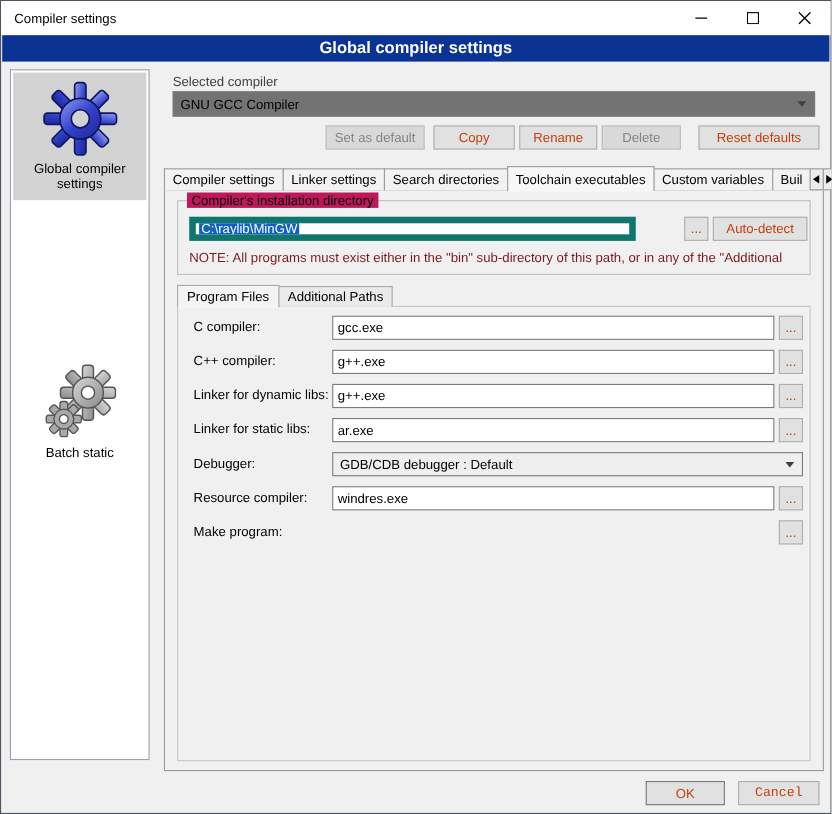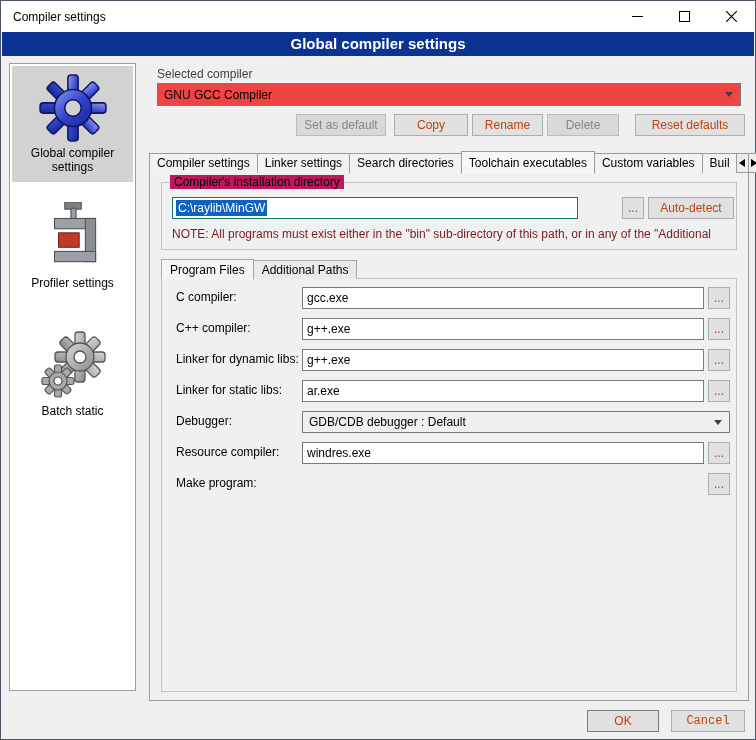--- a/index.html
+++ b/index.html
@@ -28,21 +28,21 @@
   .side-item.selected { background:#d2d2d2; }
   #si0 { top:2px; height:116px; padding-top:6px; }
   #si1 { top:134px; height:110px; padding-top:4px; }
   #si2 { top:258px; height:110px; padding-top:8px; }
   .side-label { font-size:12px; line-height:14px; text-align:center; padding:2px 2px 0 2px; color:#000; }
 
   
   .lbl { font-size:12px; color:#404040; }
   .sel-compiler-lbl { position:absolute; left:156px; top:66px; }
 
-  .combo { background:#ef4444; border:1px solid #7a7a7a; display:flex; align-items:center;
+  .combo { background:#737373; border:1px solid #7a7a7a; display:flex; align-items:center;
            justify-content:space-between; padding:0 7px 0 6px; font-size:12px; }
   .combo-arrow { width:0; height:0; border-left:4px solid transparent;
                  border-right:4px solid transparent; border-top:5px solid #404040; }
   .compiler-combo { position:absolute; left:156px; top:82px; width:584px; height:23px; }
 
   .btn { display:flex; align-items:center; justify-content:center; background:#e1e1e1;
          border:1px solid #adadad; font-size:12px; color:#c2410c; cursor:default; }
   .btn.disabled { background:#d9d9d9; border-color:#bcbcbc; color:#858585; }
   .btn-row { position:absolute; left:148px; top:113px; width:600px; height:22px;
              display:flex; justify-content:flex-end; padding-right:4px; }
@@ -65,21 +65,21 @@
 
   .tabpanel { position:absolute; left:148px; top:171px; width:600px; height:529px;
               border:1px solid #9b9b9b; background:#f0f0f0; z-index:2; }
 
   
   .groupbox { position:absolute; left:11px; top:9px; width:576px; height:68px;
               border:1px solid #bfbfbf; }
   .group-title { position:absolute; top:-8px; left:8px; background:#be185d; padding:0 4px;
                  font-size:12px; }
   .dir-input { position:absolute; left:10px; top:14px; width:406px; height:22px; background:#fff;
-               border:1px solid #0f766e; display:flex; align-items:center; padding-left:3px;
+               border:6px solid #0f766e; display:flex; align-items:center; padding-left:3px;
                font-size:12px; overflow:hidden; }
   .dir-selection { background:#0f62c4; color:#ffffff; padding:1px 2px; }
   .dots-btn { width:22px; height:22px; }
   .dir-dots { position:absolute; left:460px; top:14px; }
   .autodetect { position:absolute; left:486px; top:14px; width:86px; height:22px; }
   .note { position:absolute; left:10px; top:44px; width:560px; font-size:12px; color:#7b1a1a;
           white-space:nowrap; overflow:hidden; }
 
   
   .subtabstrip { position:absolute; left:11px; top:85px; height:21px; display:flex;
@@ -144,31 +144,20 @@
           <rect x="30" y="3" width="10" height="64" rx="3" transform="rotate(45 35 35)"></rect>
           <rect x="30" y="3" width="10" height="64" rx="3" transform="rotate(90 35 35)"></rect>
           <rect x="30" y="3" width="10" height="64" rx="3" transform="rotate(135 35 35)"></rect>
           <circle cx="35" cy="35" r="18"></circle>
         </g>
         <circle cx="35" cy="35" r="8" fill="#d2d2d2" stroke="#10175e" stroke-width="1.5"></circle>
       </svg>
       <span class="side-label">Global compiler settings</span>
     </div>
 
-    <div class="side-item" id="si1">
-      <svg width="66" height="72" viewBox="0 0 64 70">
-        <rect x="24" y="0" width="16" height="7" fill="#7d8186" stroke="#4c4f52"></rect>
-        <rect x="30" y="6" width="5" height="12" fill="#9aa0a6" stroke="#4c4f52"></rect>
-        <rect x="14" y="16" width="38" height="10" fill="#9aa0a6" stroke="#4c4f52"></rect>
-        <rect x="44" y="16" width="10" height="42" fill="#8a8f94" stroke="#4c4f52"></rect>
-        <rect x="18" y="30" width="20" height="14" fill="#c0392b" stroke="#6e1c12"></rect>
-        <rect x="14" y="48" width="40" height="10" fill="#9aa0a6" stroke="#4c4f52"></rect>
-      </svg>
-      <span class="side-label">Profiler settings</span>
-    </div>
 
     <div class="side-item" id="si2">
       <svg width="66" height="72" viewBox="0 0 66 70">
         <defs>
           <linearGradient id="g-gray" x1="0" y1="0" x2="1" y2="1">
             <stop offset="0" stop-color="#d8d8d8"></stop>
               <stop offset="1" stop-color="#8a8a8a"></stop>
           </linearGradient>
         </defs>
         <g transform="translate(40,26)" fill="url(#g-gray)" stroke="#555" stroke-width="1.3">

